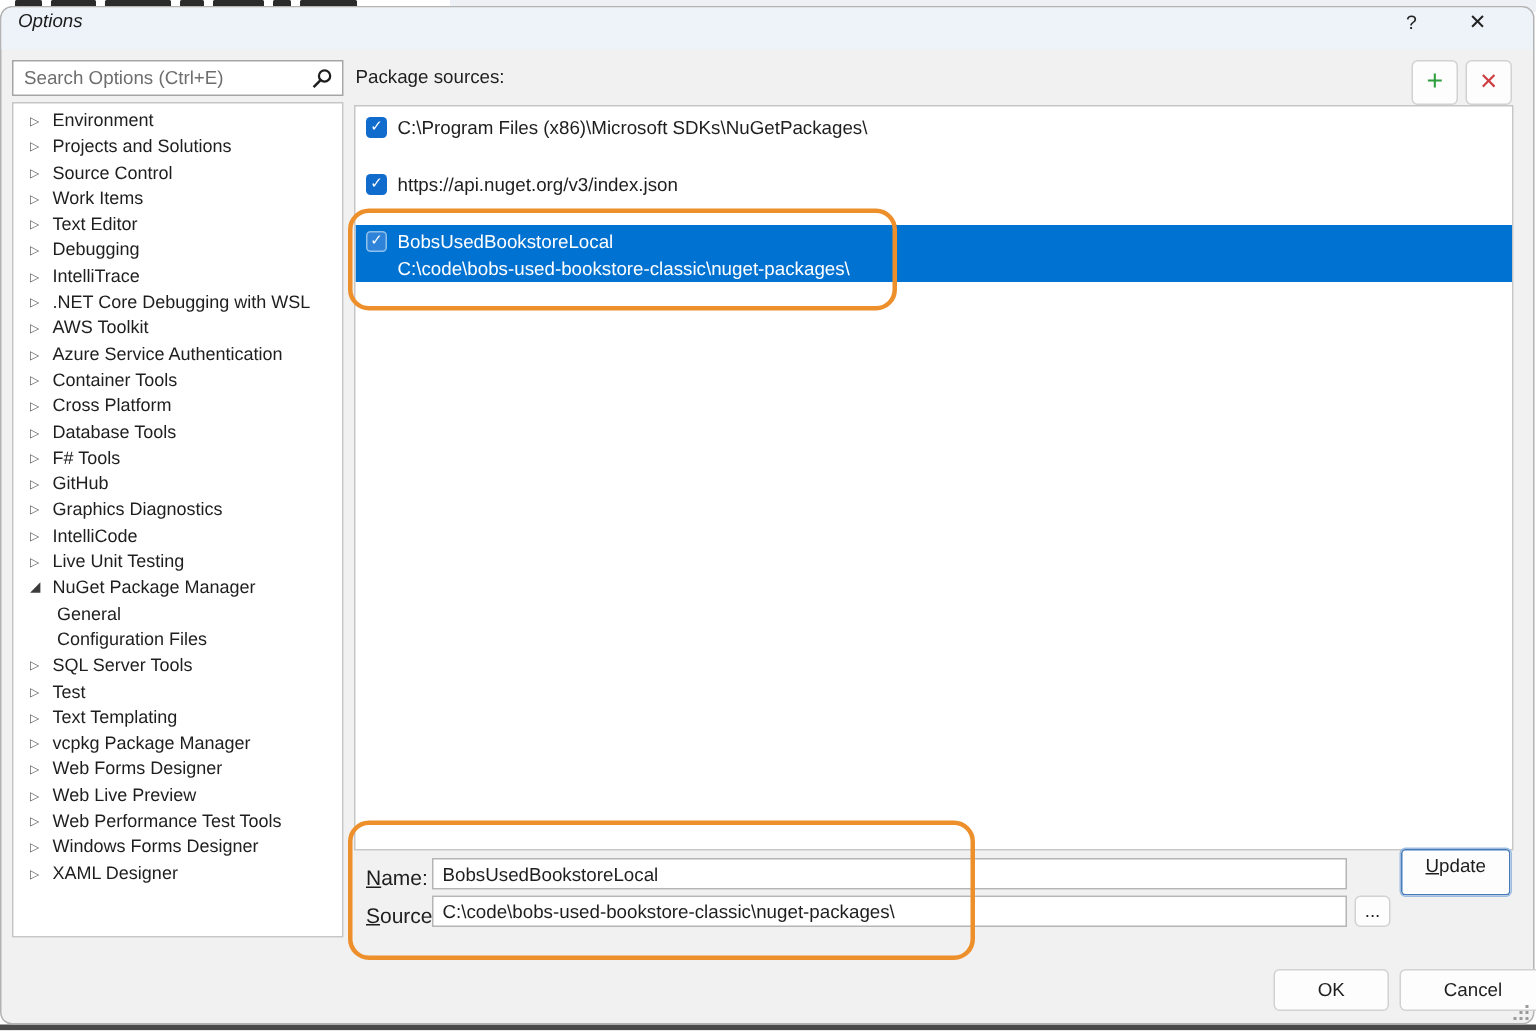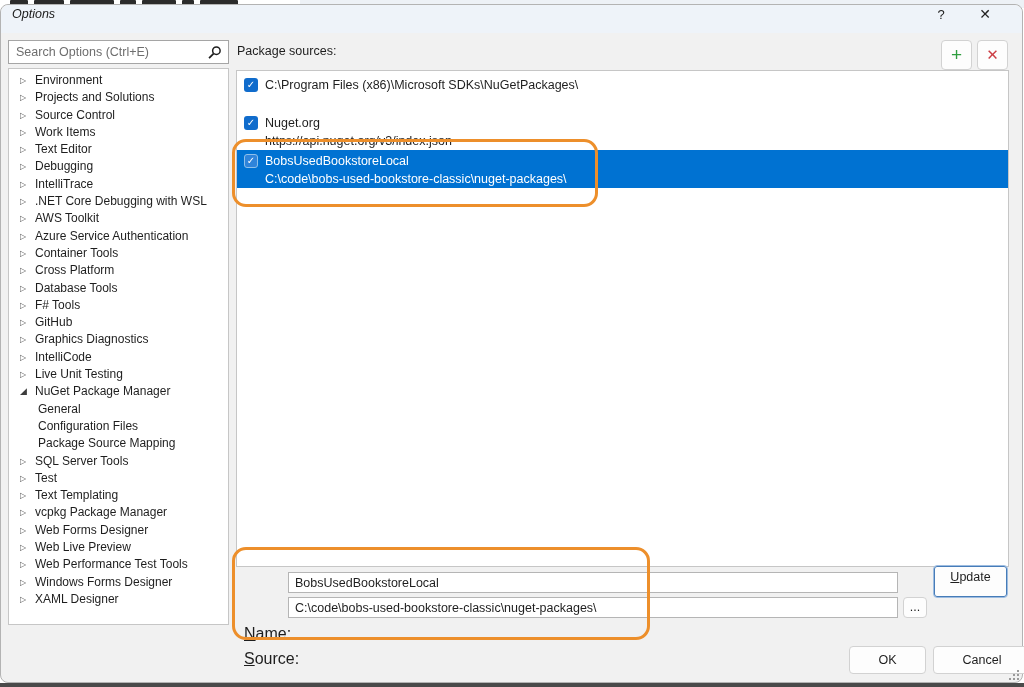--- a/index.html
+++ b/index.html
@@ -59,21 +59,21 @@
   .src-row .cb { position:absolute; left:7px; top:4px; width:14px; height:14px;
     background:#106ccc; border-radius:3px; color:#fff; font-size:10px; line-height:14px;
     text-align:center; }
   .src-text { margin-left:21px; }
   .src-name { font-size:12.5px; line-height:18px; }
   .src-path { font-size:12.5px; line-height:18px; }
   .src-row.selected { background:#0072d2; color:#fff; }
   .src-row.selected .cb { background:#2f84da; border:1px solid #8fc0ea; line-height:12px; }
 
   
-  .field-label { position:absolute; font-size:16px;margin-top:48px; }
+  .field-label { position:absolute; font-size:14px; }
   .field-label .u, .btn .u { text-decoration:underline; }
   .field-input { position:absolute; height:21px; background:#fff; border:1px solid #b5b5b5;
     font-size:12.5px; font-family:"Liberation Sans",sans-serif; color:#1e1e1e;
     padding:0 6px; outline:none; }
   .btn { position:absolute; background:#fdfdfd; border:1px solid #d2d2d2; border-radius:4px;
     font-size:12.5px; font-family:"Liberation Sans",sans-serif; color:#1e1e1e;
     text-align:center; }
   .btn-browse { left:903px; top:597px; width:24px; height:21px; line-height:18px; }
   .btn-update { left:933px; top:565px; width:75px; height:33px; line-height:23px;
     border:1px solid #9dbce0; box-shadow:inset 0 0 0 1px #477cb8; }
@@ -135,21 +135,20 @@
       <div class="tree-item collapsed"><span class="twisty">▷</span><span>Cross Platform</span></div>
       <div class="tree-item collapsed"><span class="twisty">▷</span><span>Database Tools</span></div>
       <div class="tree-item collapsed"><span class="twisty">▷</span><span>F# Tools</span></div>
       <div class="tree-item collapsed"><span class="twisty">▷</span><span>GitHub</span></div>
       <div class="tree-item collapsed"><span class="twisty">▷</span><span>Graphics Diagnostics</span></div>
       <div class="tree-item collapsed"><span class="twisty">▷</span><span>IntelliCode</span></div>
       <div class="tree-item collapsed"><span class="twisty">▷</span><span>Live Unit Testing</span></div>
       <div class="tree-item expanded"><span class="twisty">◢</span><span>NuGet Package Manager</span></div>
       <div class="tree-item child"><span>General</span></div>
       <div class="tree-item child"><span>Configuration Files</span></div>
-      <div class="tree-item child"><span>Package Source Mapping</span></div>
       <div class="tree-item collapsed"><span class="twisty">▷</span><span>SQL Server Tools</span></div>
       <div class="tree-item collapsed"><span class="twisty">▷</span><span>Test</span></div>
       <div class="tree-item collapsed"><span class="twisty">▷</span><span>Text Templating</span></div>
       <div class="tree-item collapsed"><span class="twisty">▷</span><span>vcpkg Package Manager</span></div>
       <div class="tree-item collapsed"><span class="twisty">▷</span><span>Web Forms Designer</span></div>
       <div class="tree-item collapsed"><span class="twisty">▷</span><span>Web Live Preview</span></div>
       <div class="tree-item collapsed"><span class="twisty">▷</span><span>Web Performance Test Tools</span></div>
       <div class="tree-item collapsed"><span class="twisty">▷</span><span>Windows Forms Designer</span></div>
       <div class="tree-item collapsed"><span class="twisty">▷</span><span>XAML Designer</span></div>
     </div>
@@ -169,21 +168,20 @@
       </span>
       <div class="src-text">
         <div class="src-path">C:\Program Files (x86)\Microsoft SDKs\NuGetPackages\</div>
       </div>
     </div>
     <div class="src-row">
       <span class="cb">
         <span>✓</span>
       </span>
       <div class="src-text">
-        <div class="src-name">Nuget.org</div>
         <div class="src-path">https://api.nuget.org/v3/index.json</div>
       </div>
     </div>
     <div class="src-row selected">
       <span class="cb">
         <span>✓</span>
       </span>
       <div class="src-text">
         <div class="src-name">BobsUsedBookstoreLocal</div>
         <div class="src-path">C:\code\bobs-used-bookstore-classic\nuget-packages\</div>

